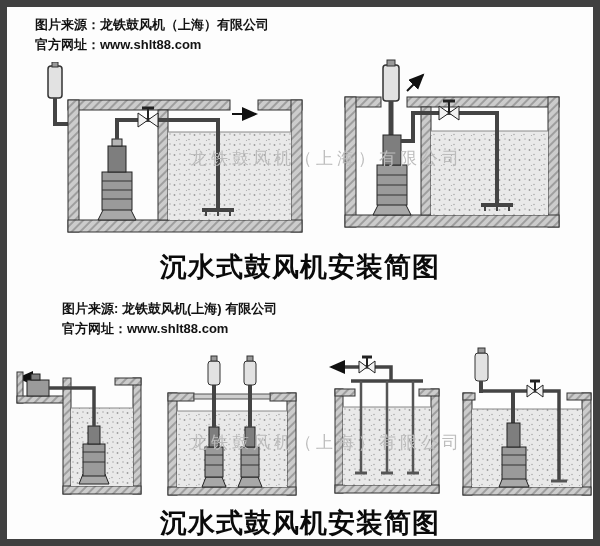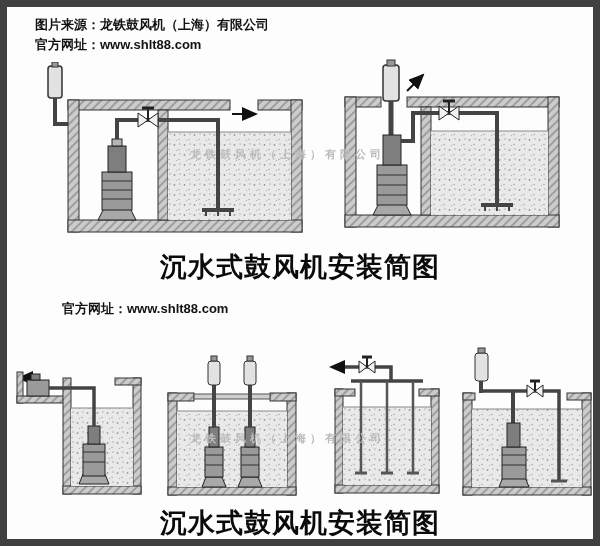--- a/index.html
+++ b/index.html
@@ -4,21 +4,21 @@
 <style>
   * { margin:0; padding:0; box-sizing:border-box; }
   html,body { background:#ffffff; }
   body { font-family:"Liberation Sans","DejaVu Sans",sans-serif; }
   .page { position:relative; width:600px; height:546px; background:#fdfdfd; border:7px solid #404040; overflow:hidden; }
   .source { position:absolute; font-weight:bold; font-size:13px; color:#121212; line-height:20px; white-space:nowrap; }
   .source .line2 { }
   .caption { position:absolute; left:0; width:100%; text-align:center; font-size:27px; font-weight:bold; color:#0a0a0a; letter-spacing:1px; font-family:Liberation Mono, monospace; }
   .caption-top { top:242px; }
   .caption-bottom { top:498px; }
-  .watermark { position:absolute; font-size:11px; color:#bcbcbc; letter-spacing:4px; white-space:nowrap; font-weight:bold; }
+  .watermark { position:absolute; font-size:17px; color:#bcbcbc; letter-spacing:4px; white-space:nowrap; font-weight:normal; }
   .wm-top { left:183px; top:140px; }
   .wm-bottom { left:183px; top:424px; }
   .src-top { left:28px; top:8px; }
   .src-bottom { left:55px; top:292px; }
   .diag { position:absolute; }
   .diag svg { display:block; width:100%; height:100%; }
   .dA { left:35px;  top:55px;  width:265px; height:180px; }
   .dB { left:330px; top:50px;  width:230px; height:180px; }
   .dC { left:8px;   top:343px; width:132px; height:150px; }
   .dD { left:155px; top:340px; width:140px; height:155px; }
@@ -141,20 +141,21 @@
         <line x1="106" y1="44" x2="118" y2="44" stroke="#222" stroke-width="3"></line>
       </g>
     </svg>
   </div>
 
   <div class="watermark wm-top">龙铁鼓风机（上海）有限公司</div>
 
   <div class="caption caption-top">沉水式鼓风机安装简图</div>
 
   <div class="source src-bottom">
+    <div class="line1">图片来源: 龙铁鼓风机(上海) 有限公司</div>
     <div class="line2">官方网址：www.shlt88.com</div>
   </div>
 
   <div class="diag dC">
     <svg viewBox="0 0 132 150">
       <line x1="16" y1="28" x2="4" y2="28" stroke="#111" stroke-width="2" marker-end="url(#arrowR)"></line>
       <g>
         <rect x="2" y="22" width="6" height="31" fill="url(#hatch)" stroke="#333"></rect>
         <rect x="2" y="46" width="50" height="7" fill="url(#hatch)" stroke="#333"></rect>
         <rect x="12" y="30" width="22" height="16" fill="#9a9a9a" stroke="#222"></rect>

